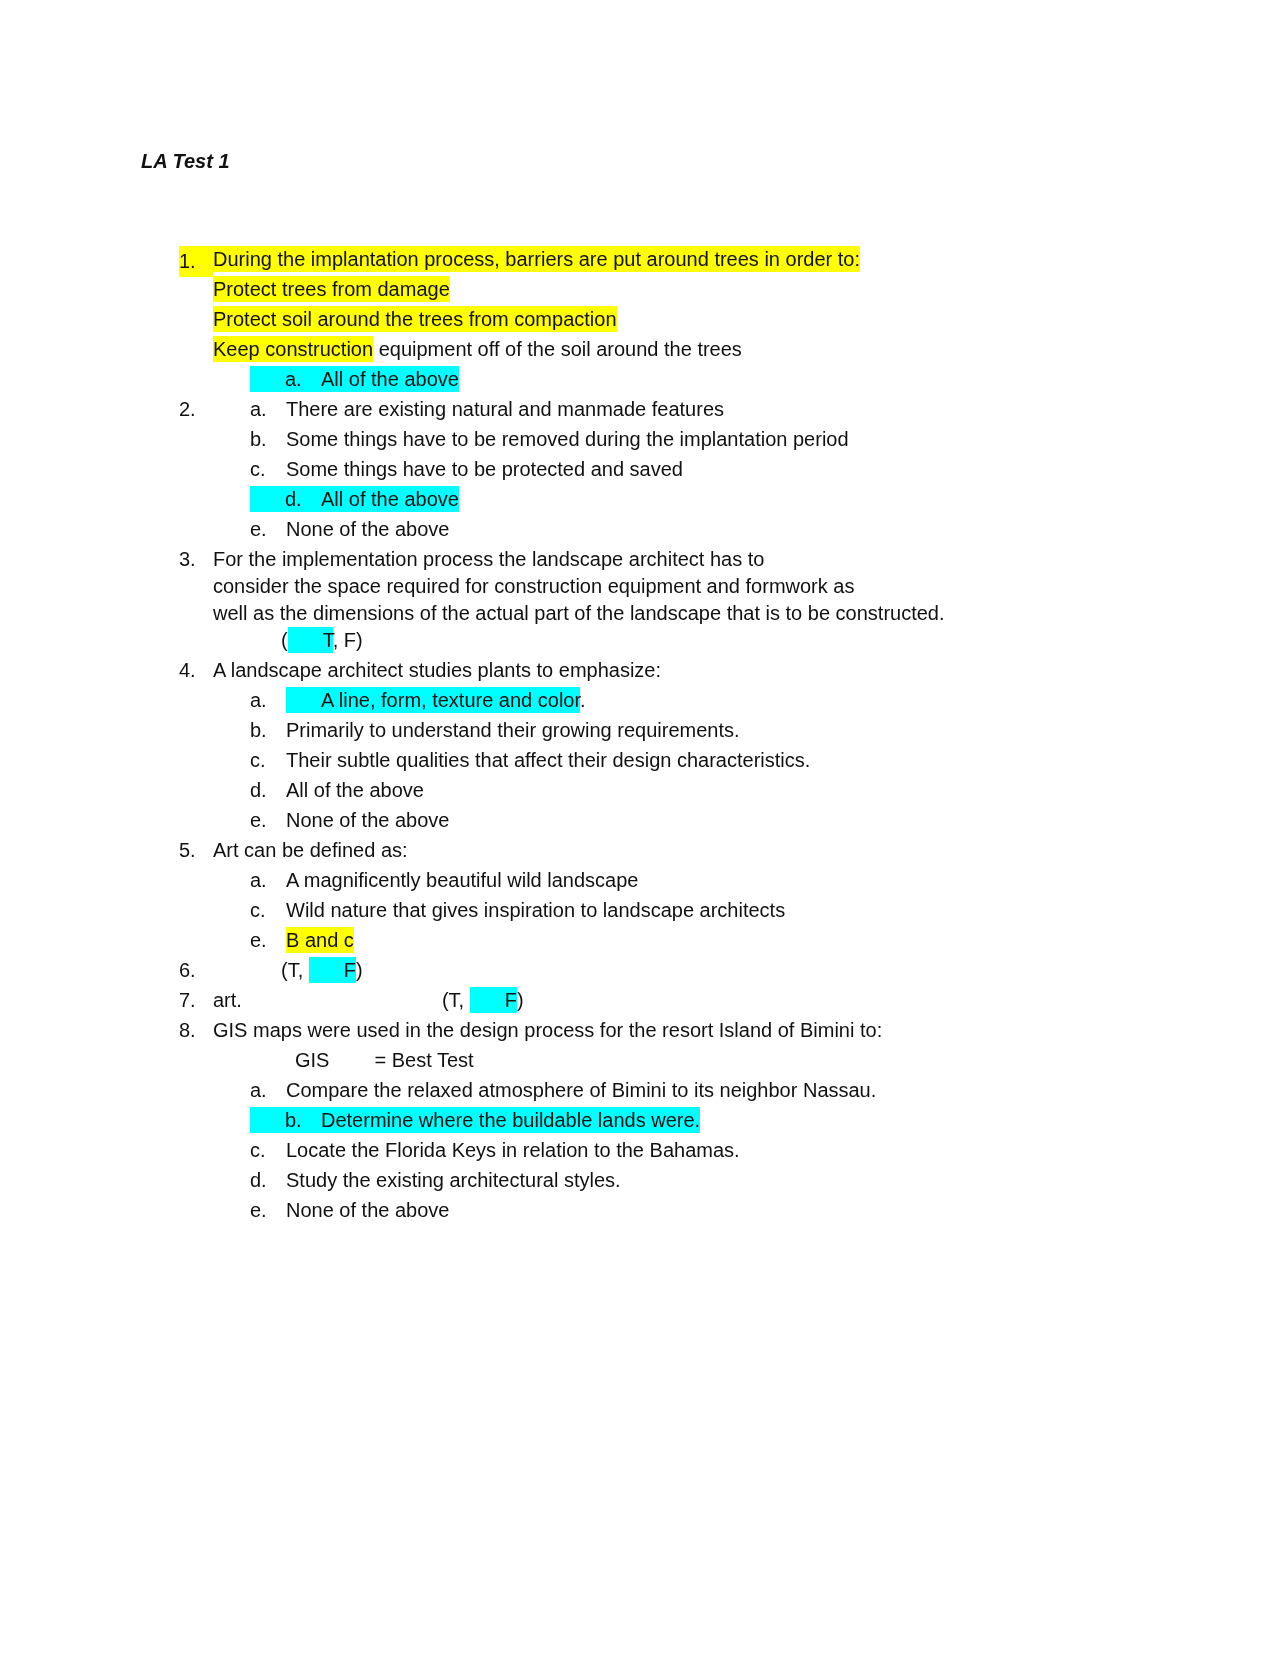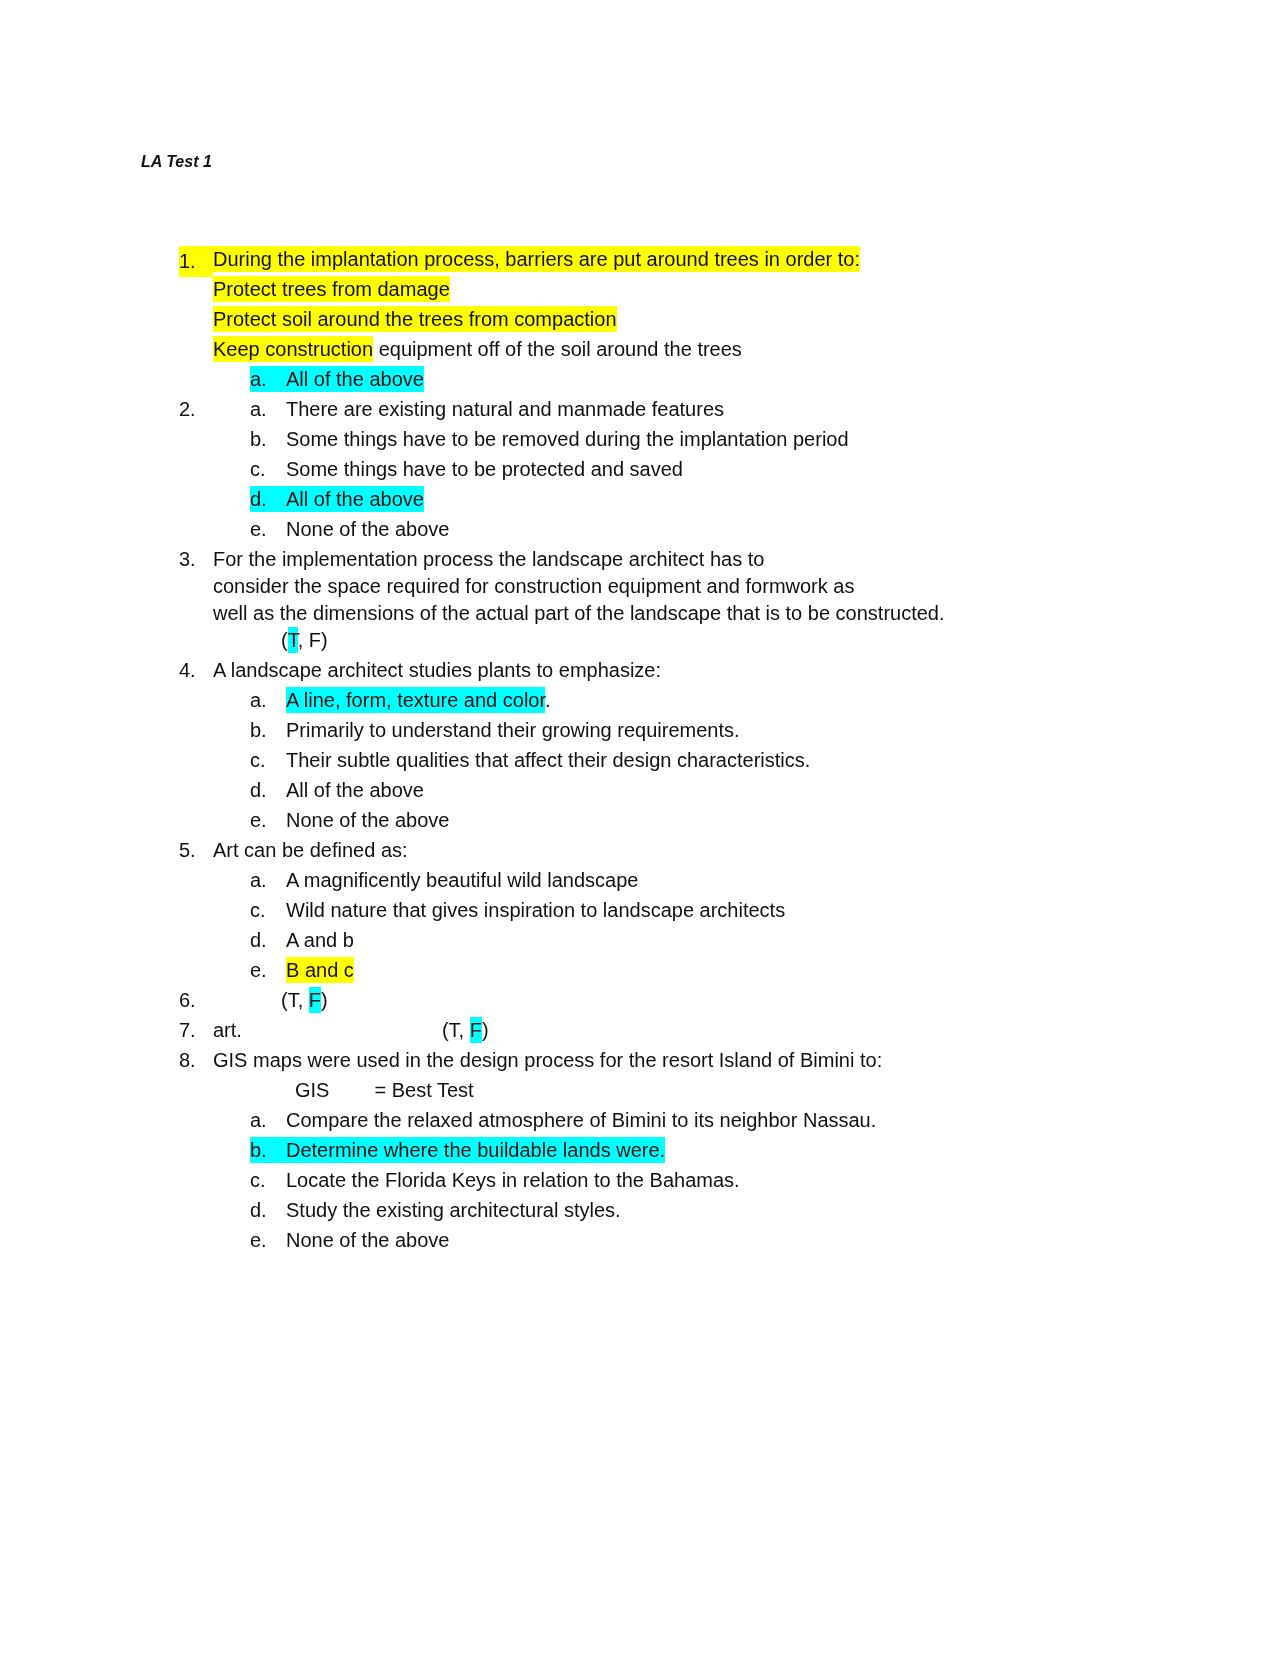--- a/index.html
+++ b/index.html
@@ -13,21 +13,21 @@
     position: relative;
     width: 1280px;
     height: 1656px;
     background: var(--page-bg, #ffffff);
     color: var(--text-color, #111111);
     font-size: 20px;
     overflow: hidden;
   }
   .title {
     margin: 148px 0 0 141px;
-    font-size: 16px;
+    font-size: 20px;
     font-weight: bold;
     font-style: italic;
     line-height: 27px;
   }
   .questions {
     margin: 71px 0 0 0;
     padding: 0;
   }
   .question {
     position: relative;
@@ -49,21 +49,21 @@
   .option { margin: 0 0 3px 37px; }
   .opt-letter { display: inline-block; width: 36px; }
   .opt-wrap { display: inline; }
   .indent-tf { margin-left: 68px; }
   .indent-note { margin-left: 82px; }
   .gap { display: inline-block; }
   .gap-small { width: 45px; }
   .gap-large { width: 200px; }
   .hl { padding: 2px 0; }
   .hl-yellow { background: var(--hl-yellow, #ffff00); }
-  .hl-cyan { background: var(--hl-cyan, #00ffff); }
+  .hl-cyan { background: var(--hl-cyan, #00ffff); padding-left: 35px; }
 </style>
 </head>
 <body>
 
 <div class="page">
   <h1 class="title">LA Test 1</h1>
   <div class="questions" id="questions">
       <div class="question">
     <span class="qnum hl hl-yellow">1.</span>
     <div class="qcontent">
@@ -117,21 +117,20 @@
         </div>
   </div>
       <div class="question">
     <span class="qnum">5.</span>
     <div class="qcontent">
           <div class="para">
             <div class="line"><span class="seg">Art can be defined as:</span></div>
           </div>
           <div class="line option"><span class="opt-wrap"><span class="opt-letter">a.</span><span class="seg">A magnificently beautiful wild landscape</span></span></div>
           <div class="line option"><span class="opt-wrap"><span class="opt-letter">c.</span><span class="seg">Wild nature that gives inspiration to landscape architects</span></span></div>
-          <div class="line option"><span class="opt-wrap"><span class="opt-letter">d.</span><span class="seg">A and b</span></span></div>
           <div class="line option"><span class="opt-wrap"><span class="opt-letter">e.</span><span class="hl hl-yellow">B and c</span></span></div>
         </div>
   </div>
       <div class="question">
     <span class="qnum">6.</span>
     <div class="qcontent">
           <div class="para">
             <div class="line indent-tf"><span class="seg">(T, </span><span class="hl hl-cyan">F</span><span class="seg">)</span></div>
           </div>
         </div>

